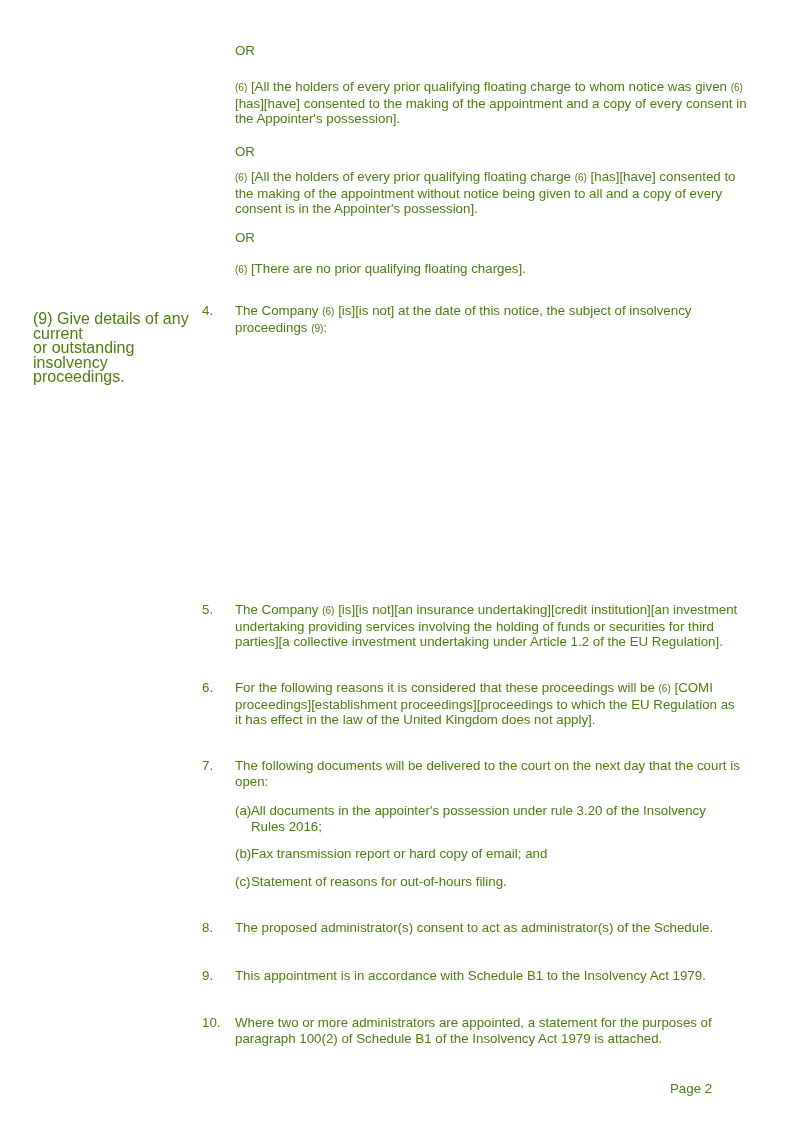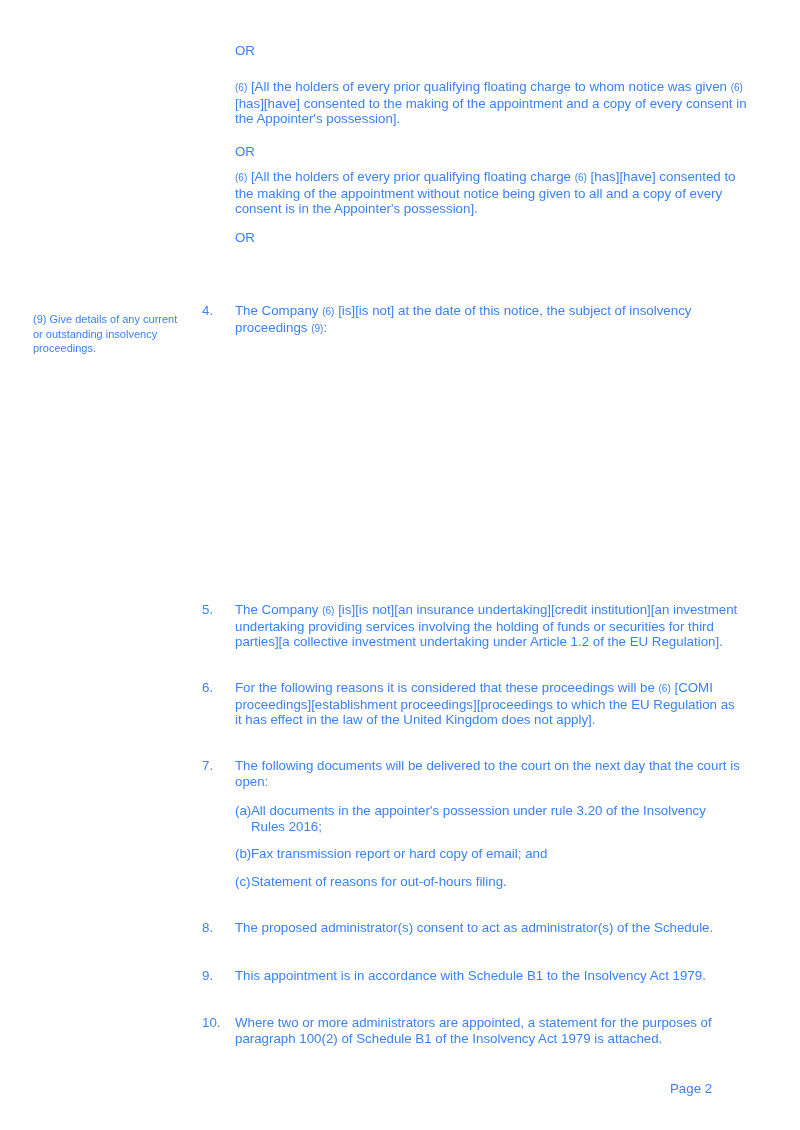--- a/index.html
+++ b/index.html
@@ -8,21 +8,21 @@
     background: #ffffff;
   }
   .page {
     position: relative;
     width: 800px;
     height: 1130px;
     background: #ffffff;
     font-family: "Liberation Sans", sans-serif;
     font-size: 13.3px;
     line-height: 15.5px;
-    color: #3b82f6;
+    color: #4d7c0f;
     overflow: hidden;
   }
   .or-sep {
     position: absolute;
     left: 235px;
   }
   .clause {
     position: absolute;
     left: 235px;
     width: 527px;
@@ -54,21 +54,21 @@
   }
   .subitem .txt {
     margin-left: 16px;
     white-space: pre-line;
   }
   .margin-note {
     position: absolute;
     left: 33px;
     top: 312px;
     width: 178px;
-    font-size: 11px;
+    font-size: 16px;
     line-height: 14.5px;
     white-space: pre-line;
   }
   .ref {
     font-size: 10px;
   }
   .footer {
     position: absolute;
     left: 658px;
     top: 1081px;
@@ -87,20 +87,21 @@
 the Appointer's possession].</div>
 
   <div class="or-sep" style="top:144px">OR</div>
 
   <div class="clause" style="top:169px"><span class="ref">(6)</span> [All the holders of every prior qualifying floating charge <span class="ref">(6)</span> [has][have] consented to
 the making of the appointment without notice being given to all and a copy of every
 consent is in the Appointer's possession].</div>
 
   <div class="or-sep" style="top:230px">OR</div>
 
+  <div class="clause" style="top:261px"><span class="ref">(6)</span> [There are no prior qualifying floating charges].</div>
 
   <div class="margin-note">(9) Give details of any current
 or outstanding insolvency
 proceedings.</div>
 
   <div class="item" style="top:303px">
     <span class="num">4.</span>
     <div class="txt">The Company <span class="ref">(6)</span> [is][is not] at the date of this notice, the subject of insolvency
 proceedings <span class="ref">(9)</span>:</div>
   </div>

